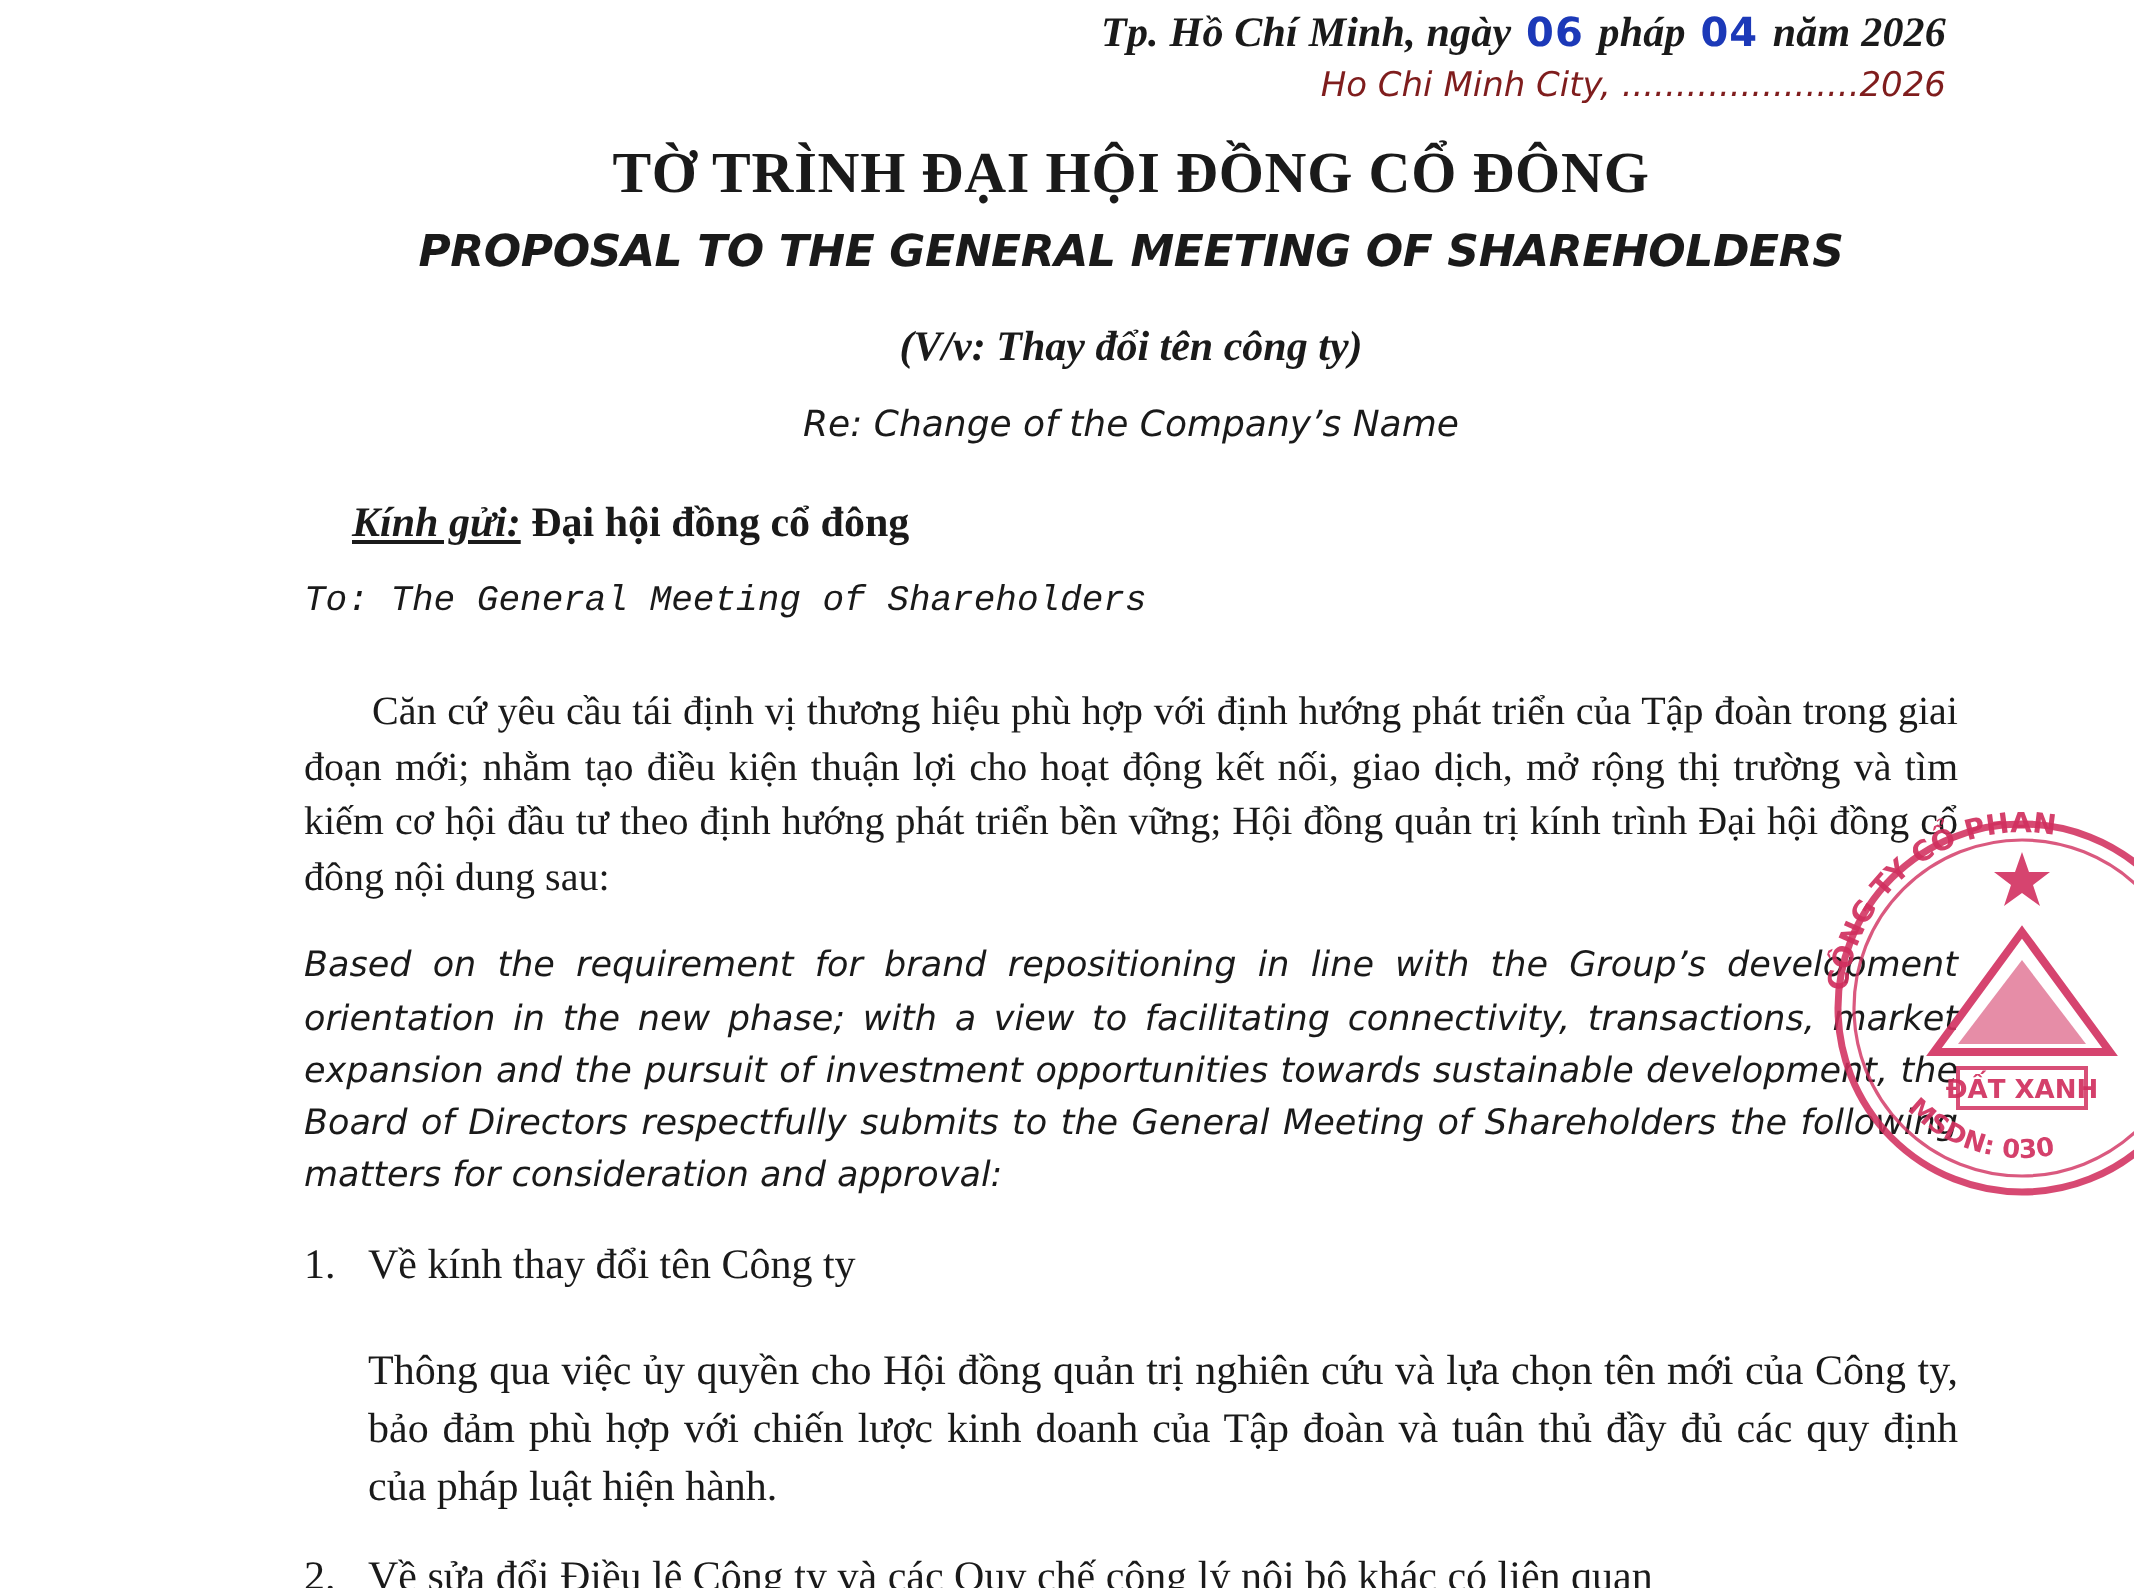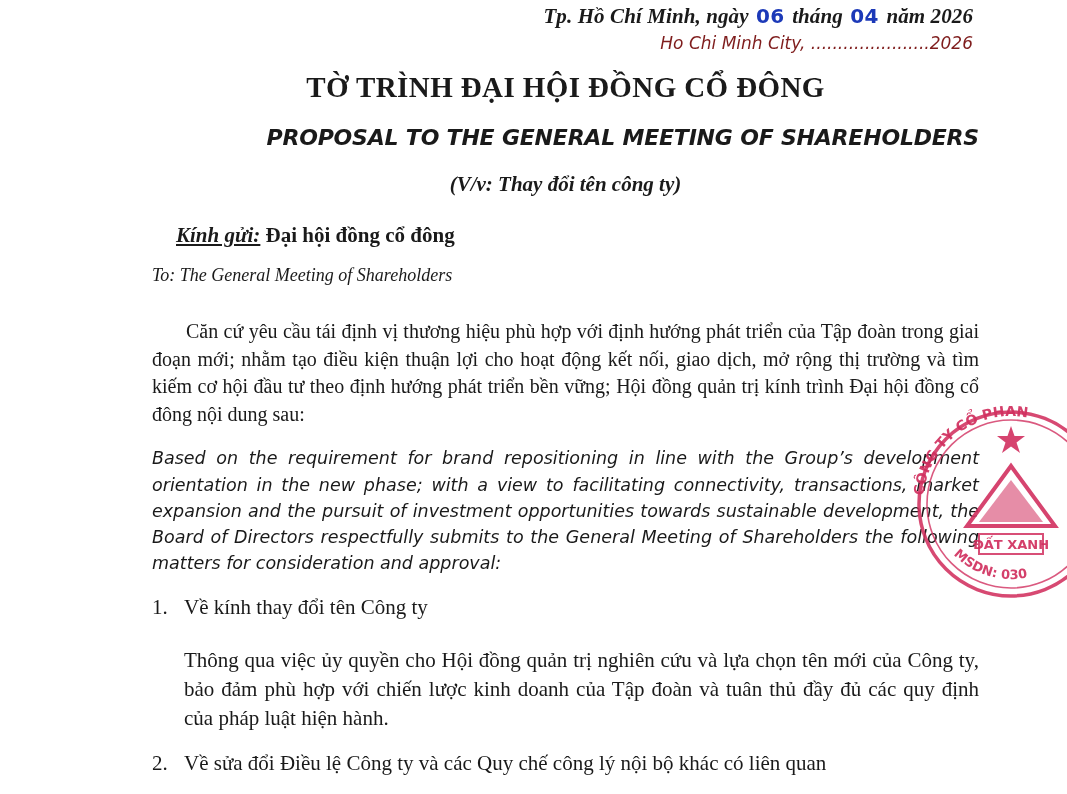--- a/index.html
+++ b/index.html
@@ -58,26 +58,26 @@
 
   
   .title-vn {
     text-align: center;
     font-weight: bold;
     font-size: 29px;
     letter-spacing: 0.4px;
     margin-top: 18px;
   }
   .title-en {
-    text-align: right;
+    text-align: center;
     font-family: "DejaVu Sans", sans-serif;
     font-style: italic;
     font-weight: bold;
     font-size: 22px;
-    margin-top: 21px;
+    margin-top: 10px;
     letter-spacing: -0.2px;
   }
   .subtitle-vn {
     text-align: center;
     font-weight: bold;
     font-style: italic;
     font-size: 21px;
     margin-top: 22px;
   }
   .subtitle-en {
@@ -96,21 +96,21 @@
   .recipient .lbl {
     font-weight: bold;
     font-style: italic;
     text-decoration: underline;
     margin-left: 24px;
   }
   .recipient .val {
     font-weight: bold;
   }
   .recipient-en {
-    font-family: Liberation Serif, serif;
+    font-family: Liberation Mono, monospace;
     font-style: italic;
     font-size: 18px;
     margin-top: 17px;
   }
 
   
   .para-vn {
     font-size: 20px;
     line-height: 1.38;
     text-align: justify;
@@ -163,31 +163,32 @@
 </style>
 </head>
 <body>
 
 <div class="page">
 
   <div class="date-block">
     <div class="date-vn">
       <span>Tp. Hồ Chí Minh, ngày</span>
       <span class="handwritten">06</span>
-      <span>tháng</span>
+      <span>pháp</span>
       <span class="handwritten">04</span>
       <span>năm</span>
       <span>2026</span>
     </div>
     <div class="date-en">Ho Chi Minh City, ......................2026</div>
   </div>
 
   <div class="title-vn">TỜ TRÌNH ĐẠI HỘI ĐỒNG CỔ ĐÔNG</div>
   <div class="title-en">PROPOSAL TO THE GENERAL MEETING OF SHAREHOLDERS</div>
   <div class="subtitle-vn">(V/v: Thay đổi tên công ty)</div>
+  <div class="subtitle-en">Re: Change of the Company’s Name</div>
 
   <div class="recipient">
     <span class="lbl">Kính gửi:</span>
     <span class="val">Đại hội đồng cổ đông</span>
   </div>
   <div class="recipient-en">To: The General Meeting of Shareholders</div>
 
   <div class="para-vn">Căn cứ yêu cầu tái định vị thương hiệu phù hợp với định hướng phát triển của Tập đoàn trong giai đoạn mới; nhằm tạo điều kiện thuận lợi cho hoạt động kết nối, giao dịch, mở rộng thị trường và tìm kiếm cơ hội đầu tư theo định hướng phát triển bền vững; Hội đồng quản trị kính trình Đại hội đồng cổ đông nội dung sau:</div>
   <div class="para-en">Based on the requirement for brand repositioning in line with the Group’s development orientation in the new phase; with a view to facilitating connectivity, transactions, market expansion and the pursuit of investment opportunities towards sustainable development, the Board of Directors respectfully submits to the General Meeting of Shareholders the following matters for consideration and approval:</div>
 

